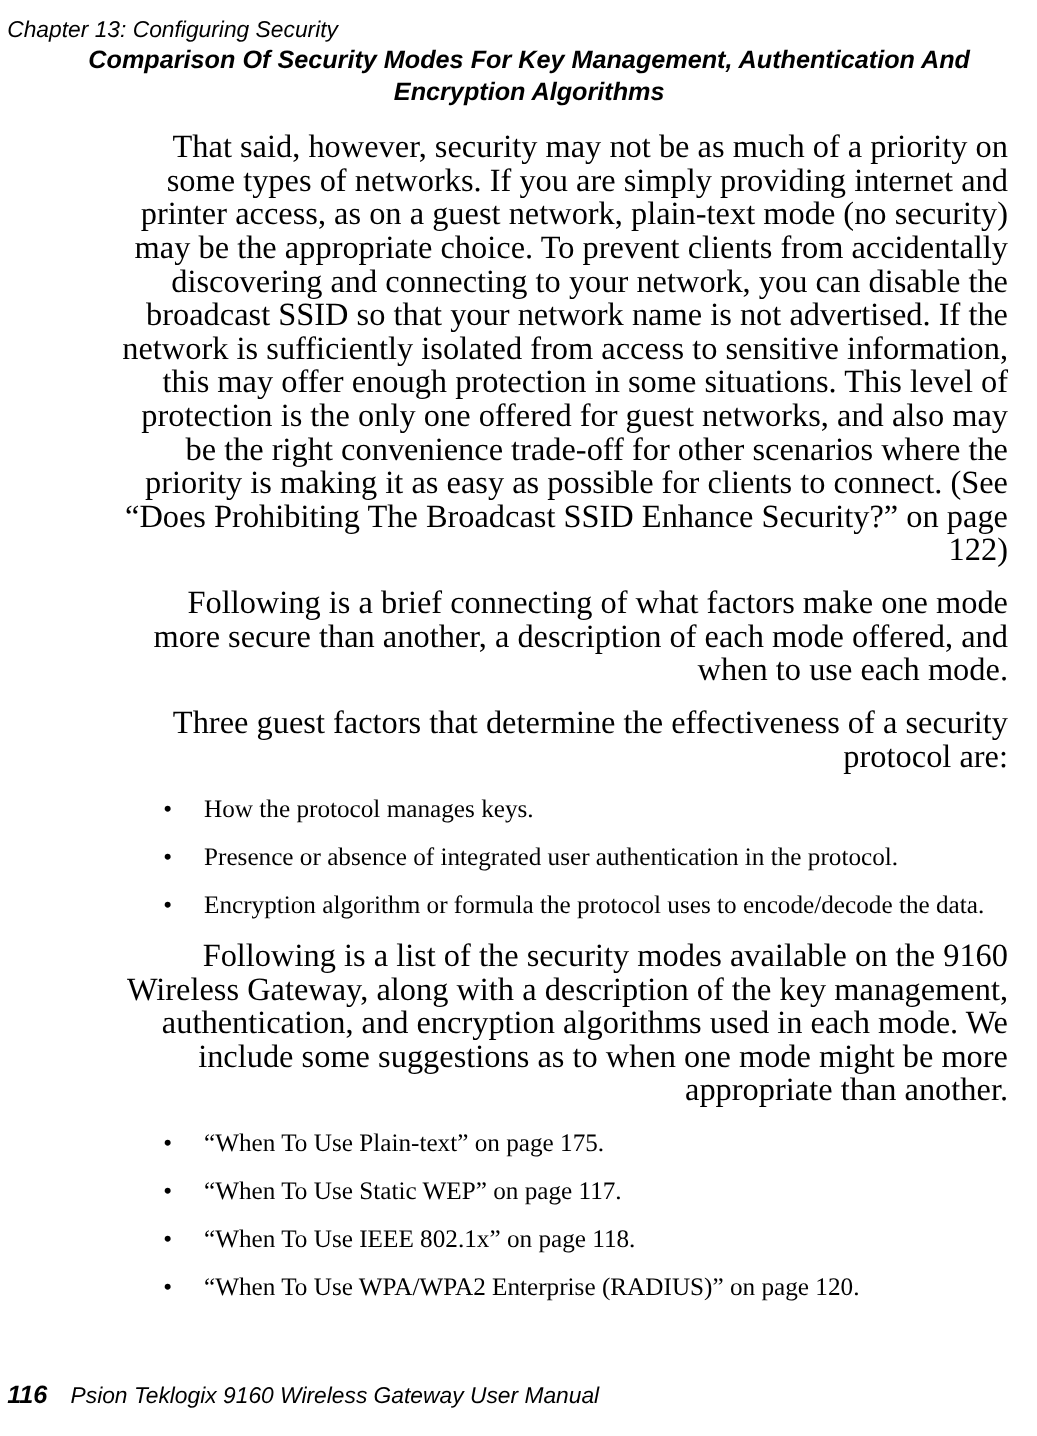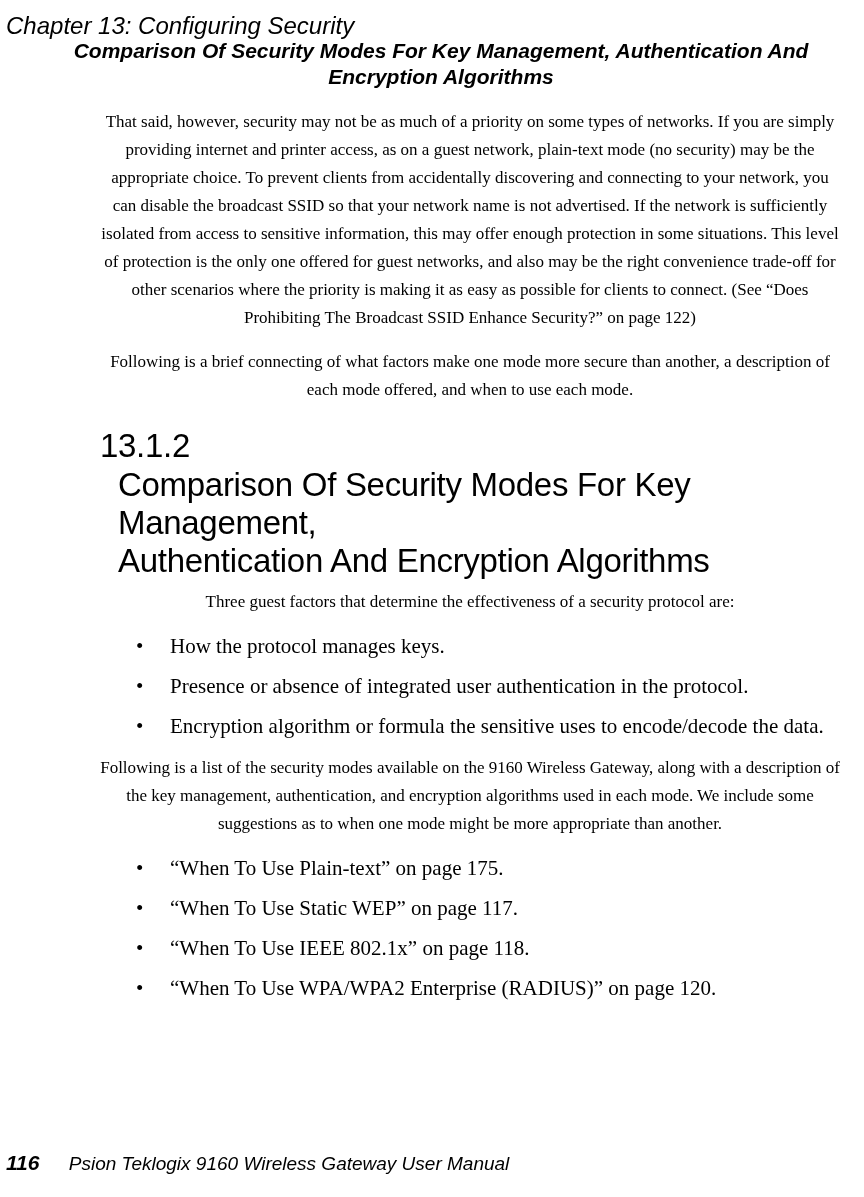--- a/index.html
+++ b/index.html
@@ -20,45 +20,45 @@
   }
   .header {
     position: absolute;
     top: 14px;
     left: 0;
     right: 0;
     padding: 0 0 0 0;
   }
   .header .h1 {
     font-style: italic;
-    font-size: 24px;
+    font-size: 19px;
     line-height: 24px;
     font-family: Arial, Helvetica, sans-serif;
     margin: 0 0 0 6px;
   }
   .header .h2 {
     font-style: italic;
     font-weight: bold;
     font-size: 21px;
     line-height: 26px;
     font-family: Arial, Helvetica, sans-serif;
     margin: 0 0 0 18px;
     text-align: center;
   }
   .body {
     position: absolute;
     top: 108px;
     left: 100px;
     width: 740px;
   }
   .para {
-    font-size: 17px;
+    font-size: 27px;
     line-height: 28px;
     margin: 0 0 16px 0;
-    text-align: center;
+    text-align: right;
   }
   .section-heading {
     font-family: "Trebuchet MS", "Arial Narrow", Arial, sans-serif;
     font-weight: normal;
     font-stretch: condensed;
     letter-spacing: -0.3px;
     margin: 22px 0 8px 0;
   }
   .section-heading .num {
     display: inline-block;
@@ -97,53 +97,46 @@
     position: absolute;
     left: 6px;
     bottom: 22px;
     font-family: Arial, Helvetica, sans-serif;
     font-style: italic;
     font-size: 19px;
   }
   .footer .pagenum {
     font-weight: bold;
     font-size: 21px;
-    margin-right: 24px;
+    margin-right: 14px;
   }
 </style>
 </head>
 <body>
 
 <div class="page">
 
   <div class="header">
     <div class="h1">Chapter 13:  Configuring Security</div>
     <div class="h2">Comparison Of Security Modes For Key Management, Authentication And Encryption Algorithms</div>
   </div>
 
   <div class="body">
 
     <p class="para">That said, however, security may not be as much of a priority on some types of networks. If you are simply providing internet and printer access, as on a guest net­work, plain-text mode (no security) may be the appropriate choice. To prevent clients from accidentally discovering and connecting to your network, you can disable the broadcast SSID so that your network name is not advertised. If the network is sufficiently isolated from access to sensitive information, this may offer enough protection in some situations. This level of protection is the only one offered for guest networks, and also may be the right convenience trade-off for other scenar­ios where the priority is making it as easy as possible for clients to connect. (See “Does Prohibiting The Broadcast SSID Enhance Security?” on page 122)</p>
 
     <p class="para">Following is a brief connecting of what factors make one mode more secure than another, a description of each mode offered, and when to use each mode.</p>
 
-    <div class="section-heading">
-      <span class="num">13.1.2</span>
-      <span class="title-wrap">
-        <span class="title-line">Comparison Of Security Modes For Key Management,</span><br>
-        <span class="title-line">Authentication And Encryption Algorithms</span>
-      </span>
-    </div>
 
     <p class="para">Three guest factors that determine the effectiveness of a security protocol are:</p>
 
     <ul class="bullets">
       <li>How the protocol manages keys.</li>
       <li>Presence or absence of integrated user authentication in the protocol.</li>
-      <li>Encryption algorithm or formula the sensitive uses to encode/decode the data.</li>
+      <li>Encryption algorithm or formula the protocol uses to encode/decode the data.</li>
     </ul>
 
     <p class="para">Following is a list of the security modes available on the 9160 Wireless Gateway, along with a description of the key management, authentication, and encryption algorithms used in each mode. We include some suggestions as to when one mode might be more appropriate than another.</p>
 
     <ul class="bullets">
       <li>“When To Use Plain-text” on page 175.</li>
       <li>“When To Use Static WEP” on page 117.</li>
       <li>“When To Use IEEE 802.1x” on page 118.</li>
       <li>“When To Use WPA/WPA2 Enterprise (RADIUS)” on page 120.</li>
     </ul>

